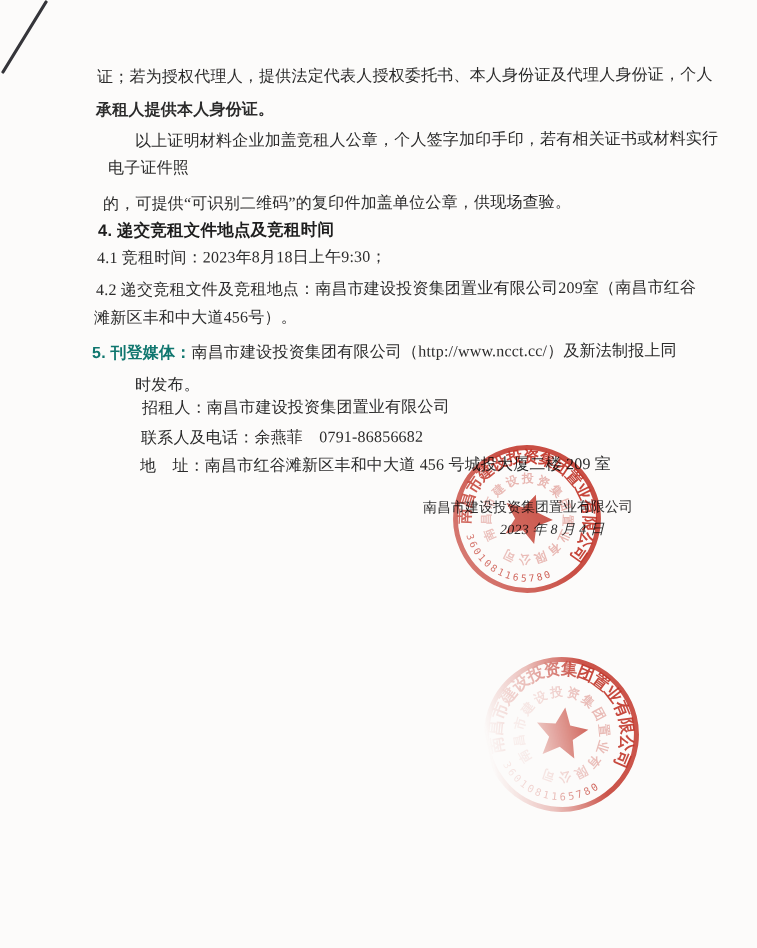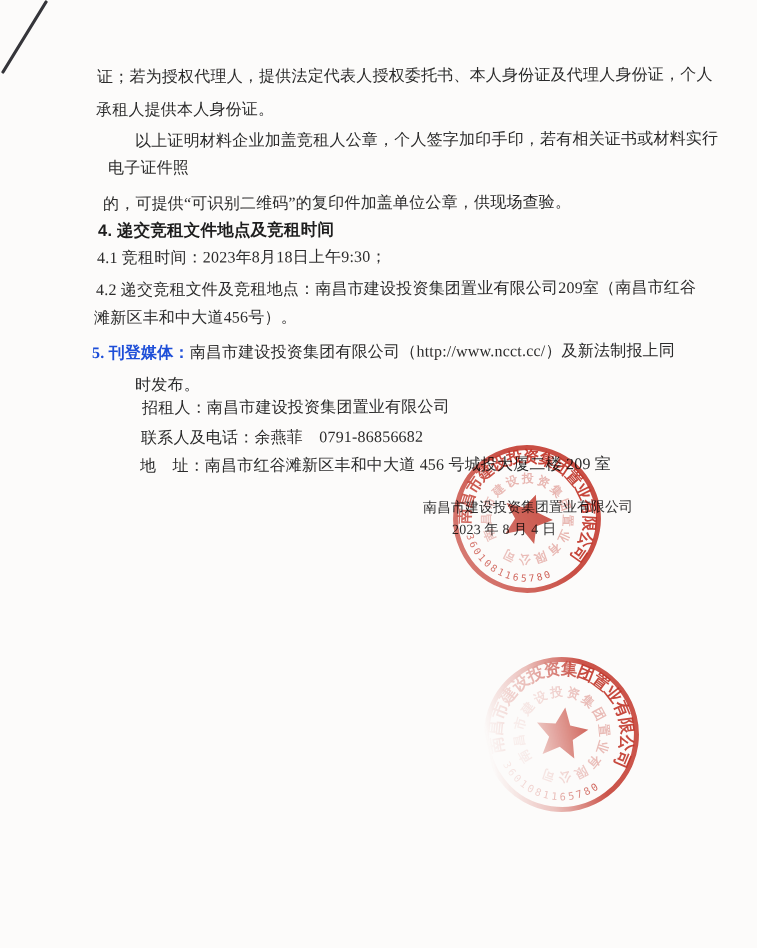--- a/index.html
+++ b/index.html
@@ -24,23 +24,23 @@
     transform:rotate(-0.25deg);
     transform-origin:left top;
   }
   .bold-heading{
     font-family:"Liberation Sans","DejaVu Sans",sans-serif;
     font-weight:bold;
     color:#1d1d1d;
     font-size:16.5px;
   }
   .bold-label{
-    font-family:Liberation Serif, serif;
+    font-family:Liberation Sans, sans-serif;
     font-weight:bold;
-    color:#1d4ed8;
+    color:#0f766e;
     text-align:right;
   }
   .sig{
     font-size:14px;
     color:#303030;
   }
   .stamp-wrap{
     position:absolute;
     mix-blend-mode:multiply;
     filter:blur(0.3px);
@@ -73,41 +73,41 @@
 </head>
 <body>
 
 <div class="page">
 
   <svg class="corner-mark" width="70" height="90" viewBox="0 0 70 90">
     <line x1="46" y1="2" x2="3" y2="72" stroke="#35353a" stroke-width="3.2" stroke-linecap="round"></line>
   </svg>
 
   <div class="line" style="left:97px;top:67px;">证；若为授权代理人，提供法定代表人授权委托书、本人身份证及代理人身份证，个人</div>
-  <div class="line" style="left:96px;top:100px;">承租人提供本人身份证。</div>
+  <div class="line" style="left:96px;top:100px;font-weight:bold;">承租人提供本人身份证。</div>
   <div class="line" style="left:135px;top:131px;">以上证明材料企业加盖竞租人公章，个人签字加印手印，若有相关证书或材料实行</div>
   <div class="line" style="left:108px;top:158px;">电子证件照</div>
   <div class="line" style="left:103px;top:194px;">的，可提供“可识别二维码”的复印件加盖单位公章，供现场查验。</div>
 
   <div class="line bold-heading" style="left:98px;top:220px;">4. 递交竞租文件地点及竞租时间</div>
   <div class="line" style="left:97px;top:248px;">4.1 竞租时间：2023年8月18日上午9:30；</div>
   <div class="line" style="left:96px;top:280px;">4.2 递交竞租文件及竞租地点：南昌市建设投资集团置业有限公司209室（南昌市红谷</div>
   <div class="line" style="left:94px;top:308px;">滩新区丰和中大道456号）。</div>
 
   <div class="line" style="left:92px;top:343px;">
     <span class="bold-label">5. 刊登媒体：</span><span>南昌市建设投资集团有限公司（http://www.ncct.cc/）及新法制报上同</span>
   </div>
   <div class="line" style="left:107px;top:375px;margin-left:28px;">时发布。</div>
 
   <div class="line" style="left:142px;top:398px;">招租人：南昌市建设投资集团置业有限公司</div>
   <div class="line" style="left:141px;top:428px;">联系人及电话：余燕菲　0791-86856682</div>
   <div class="line" style="left:140px;top:456px;">地　址：南昌市红谷滩新区丰和中大道 456 号城投大厦二楼 209 室</div>
 
   <div class="line sig" style="left:423px;top:499px;letter-spacing:0;">南昌市建设投资集团置业有限公司</div>
-  <div class="line sig" style="left:452px;top:521px;">2023 年 8 月 4 日</div>
+  <div class="line sig" style="left:500px;top:521px;font-style:italic;">2023 年 8 月 4 日</div>
 
   <div class="stamp-wrap" id="stamp1">
     <svg viewBox="0 0 200 200" width="216" height="216">
       <defs>
         <path id="s1-ring" d="M52,122.4 A53,53 0 1 1 148,122.4" fill="none"></path>
         <path id="s1-num" d="M52.5,133.3 A58,58 0 0 0 147.5,133.3" fill="none"></path>
         <path id="s1-in" d="M66,100 a34,34 0 1 1 68,0 a34,34 0 1 1 -68,0" fill="none"></path>
       </defs>
       <circle cx="100" cy="100" r="66" fill="none" stroke="#c5372b" stroke-width="4.5" opacity="0.88"></circle>
       <text class="stamp-ring-font" font-size="14.5" fill="#c5372b" opacity="0.92">

